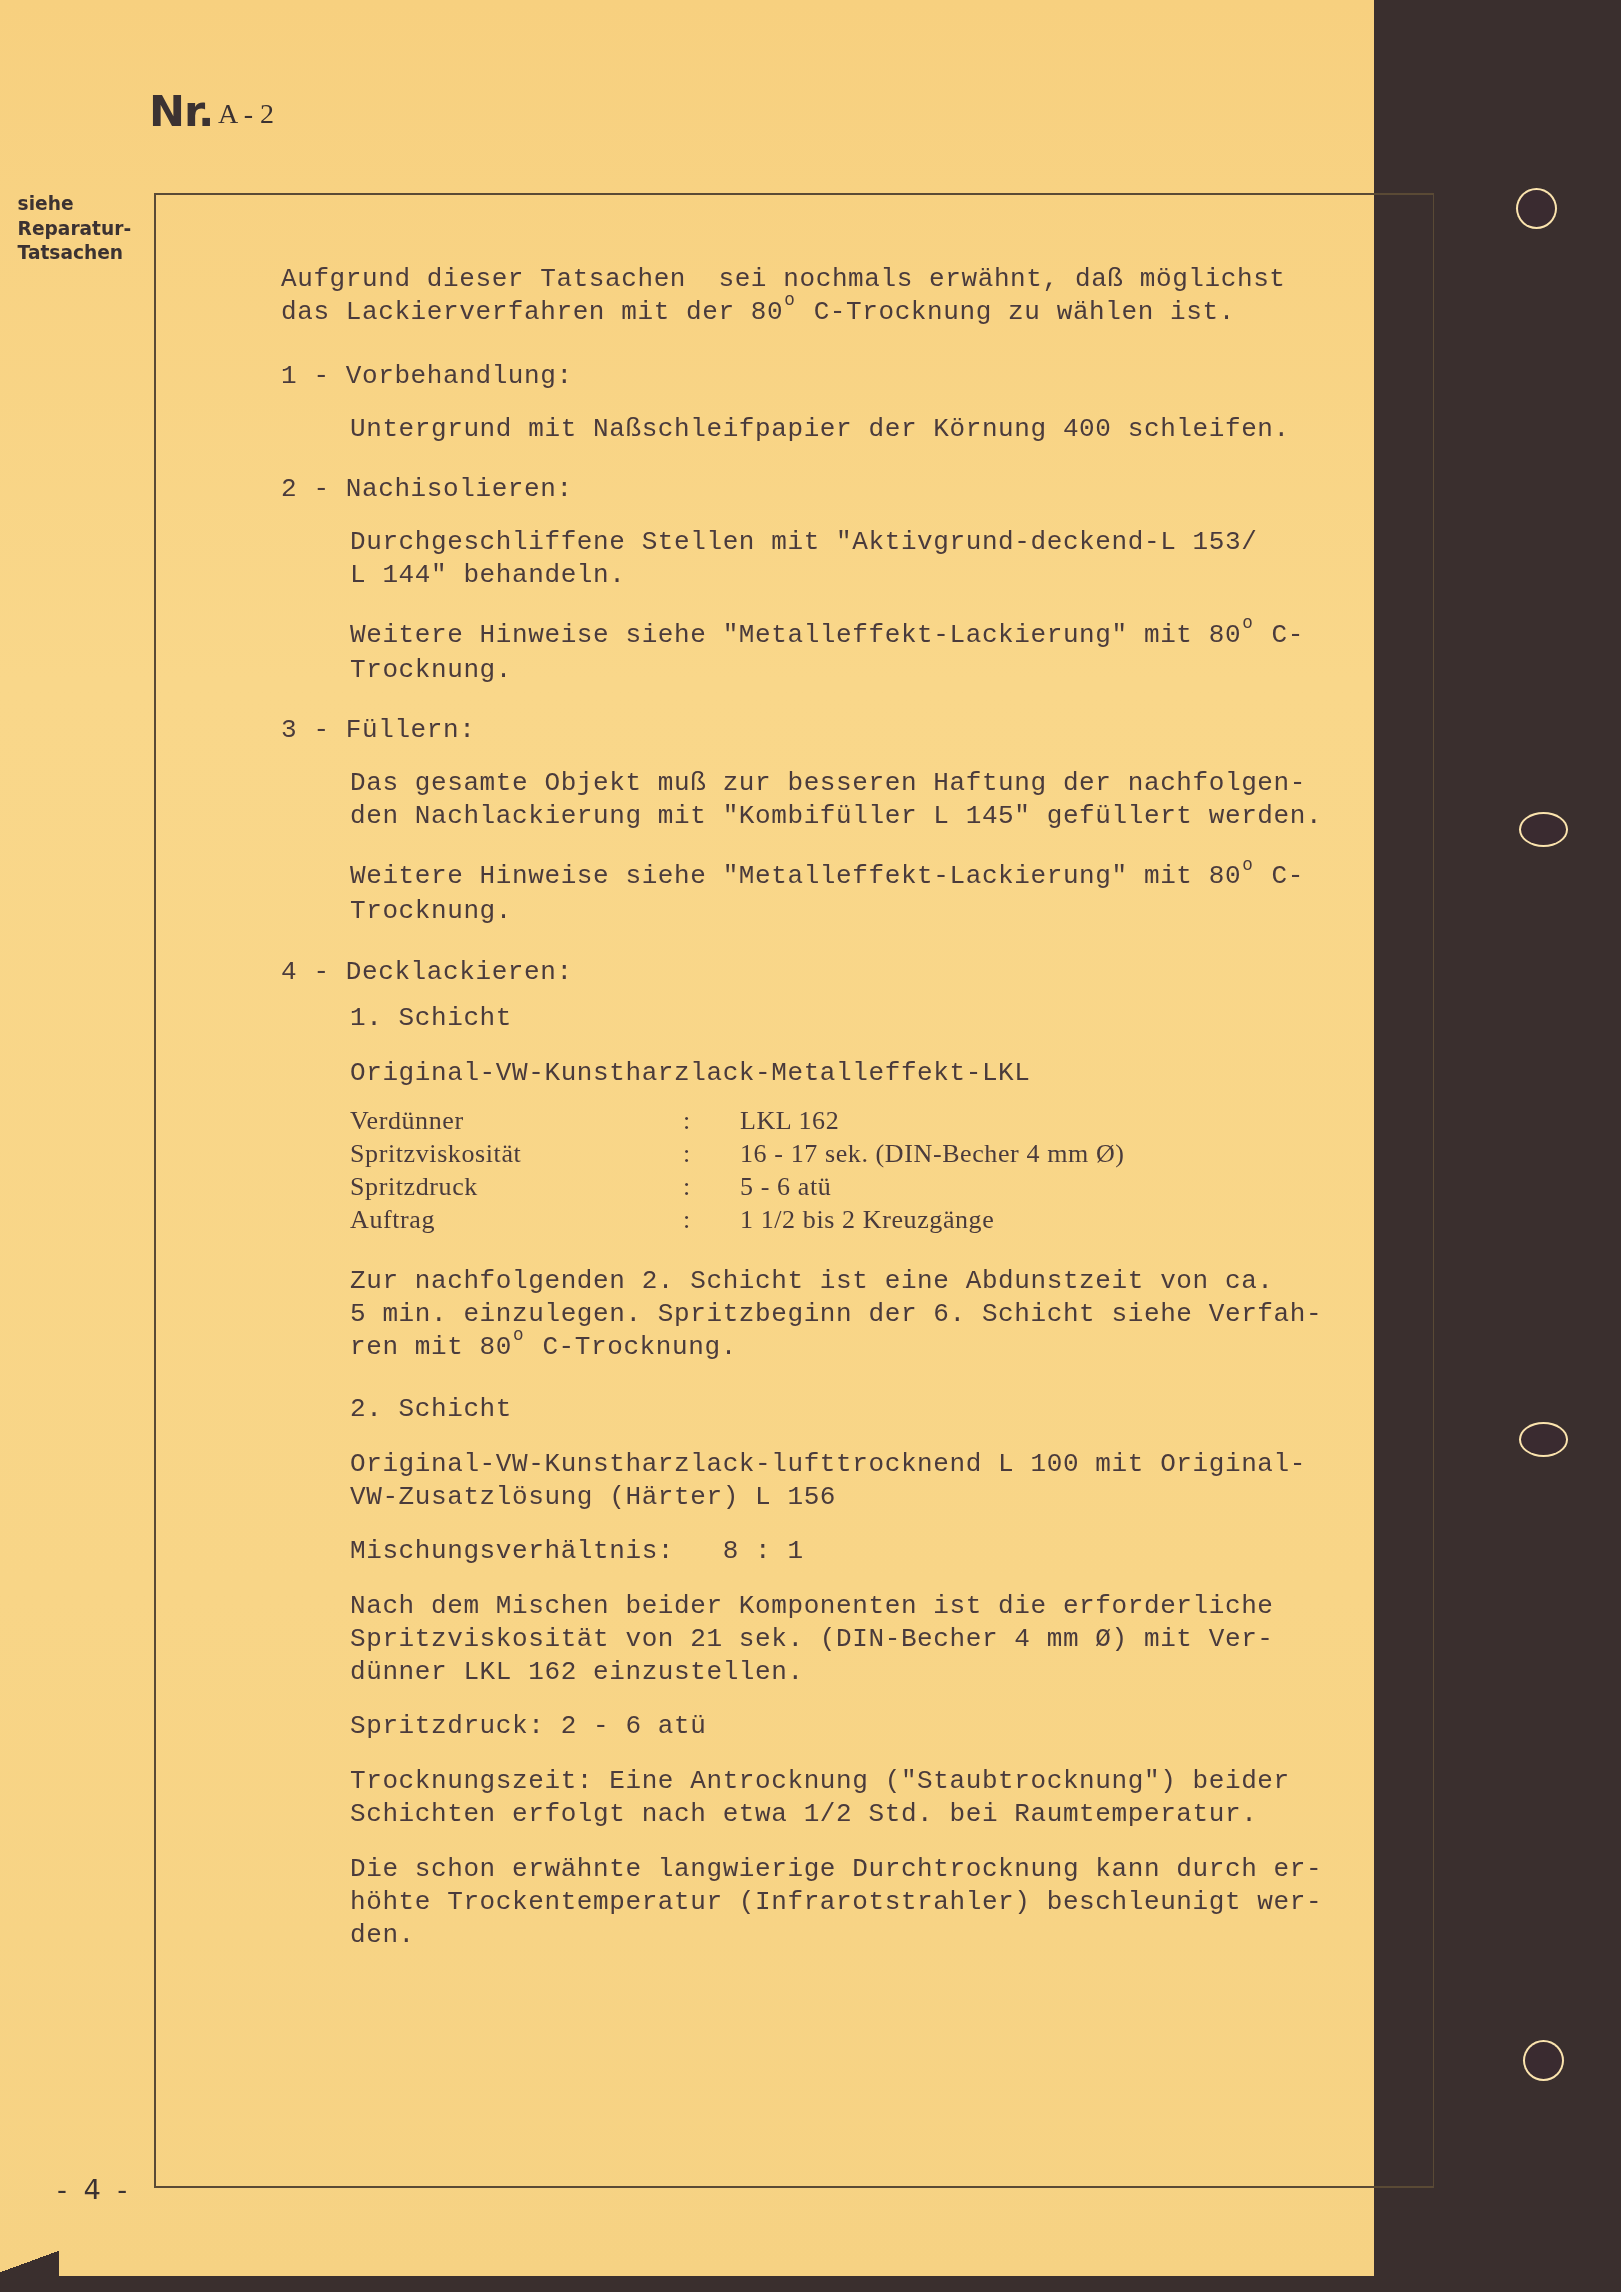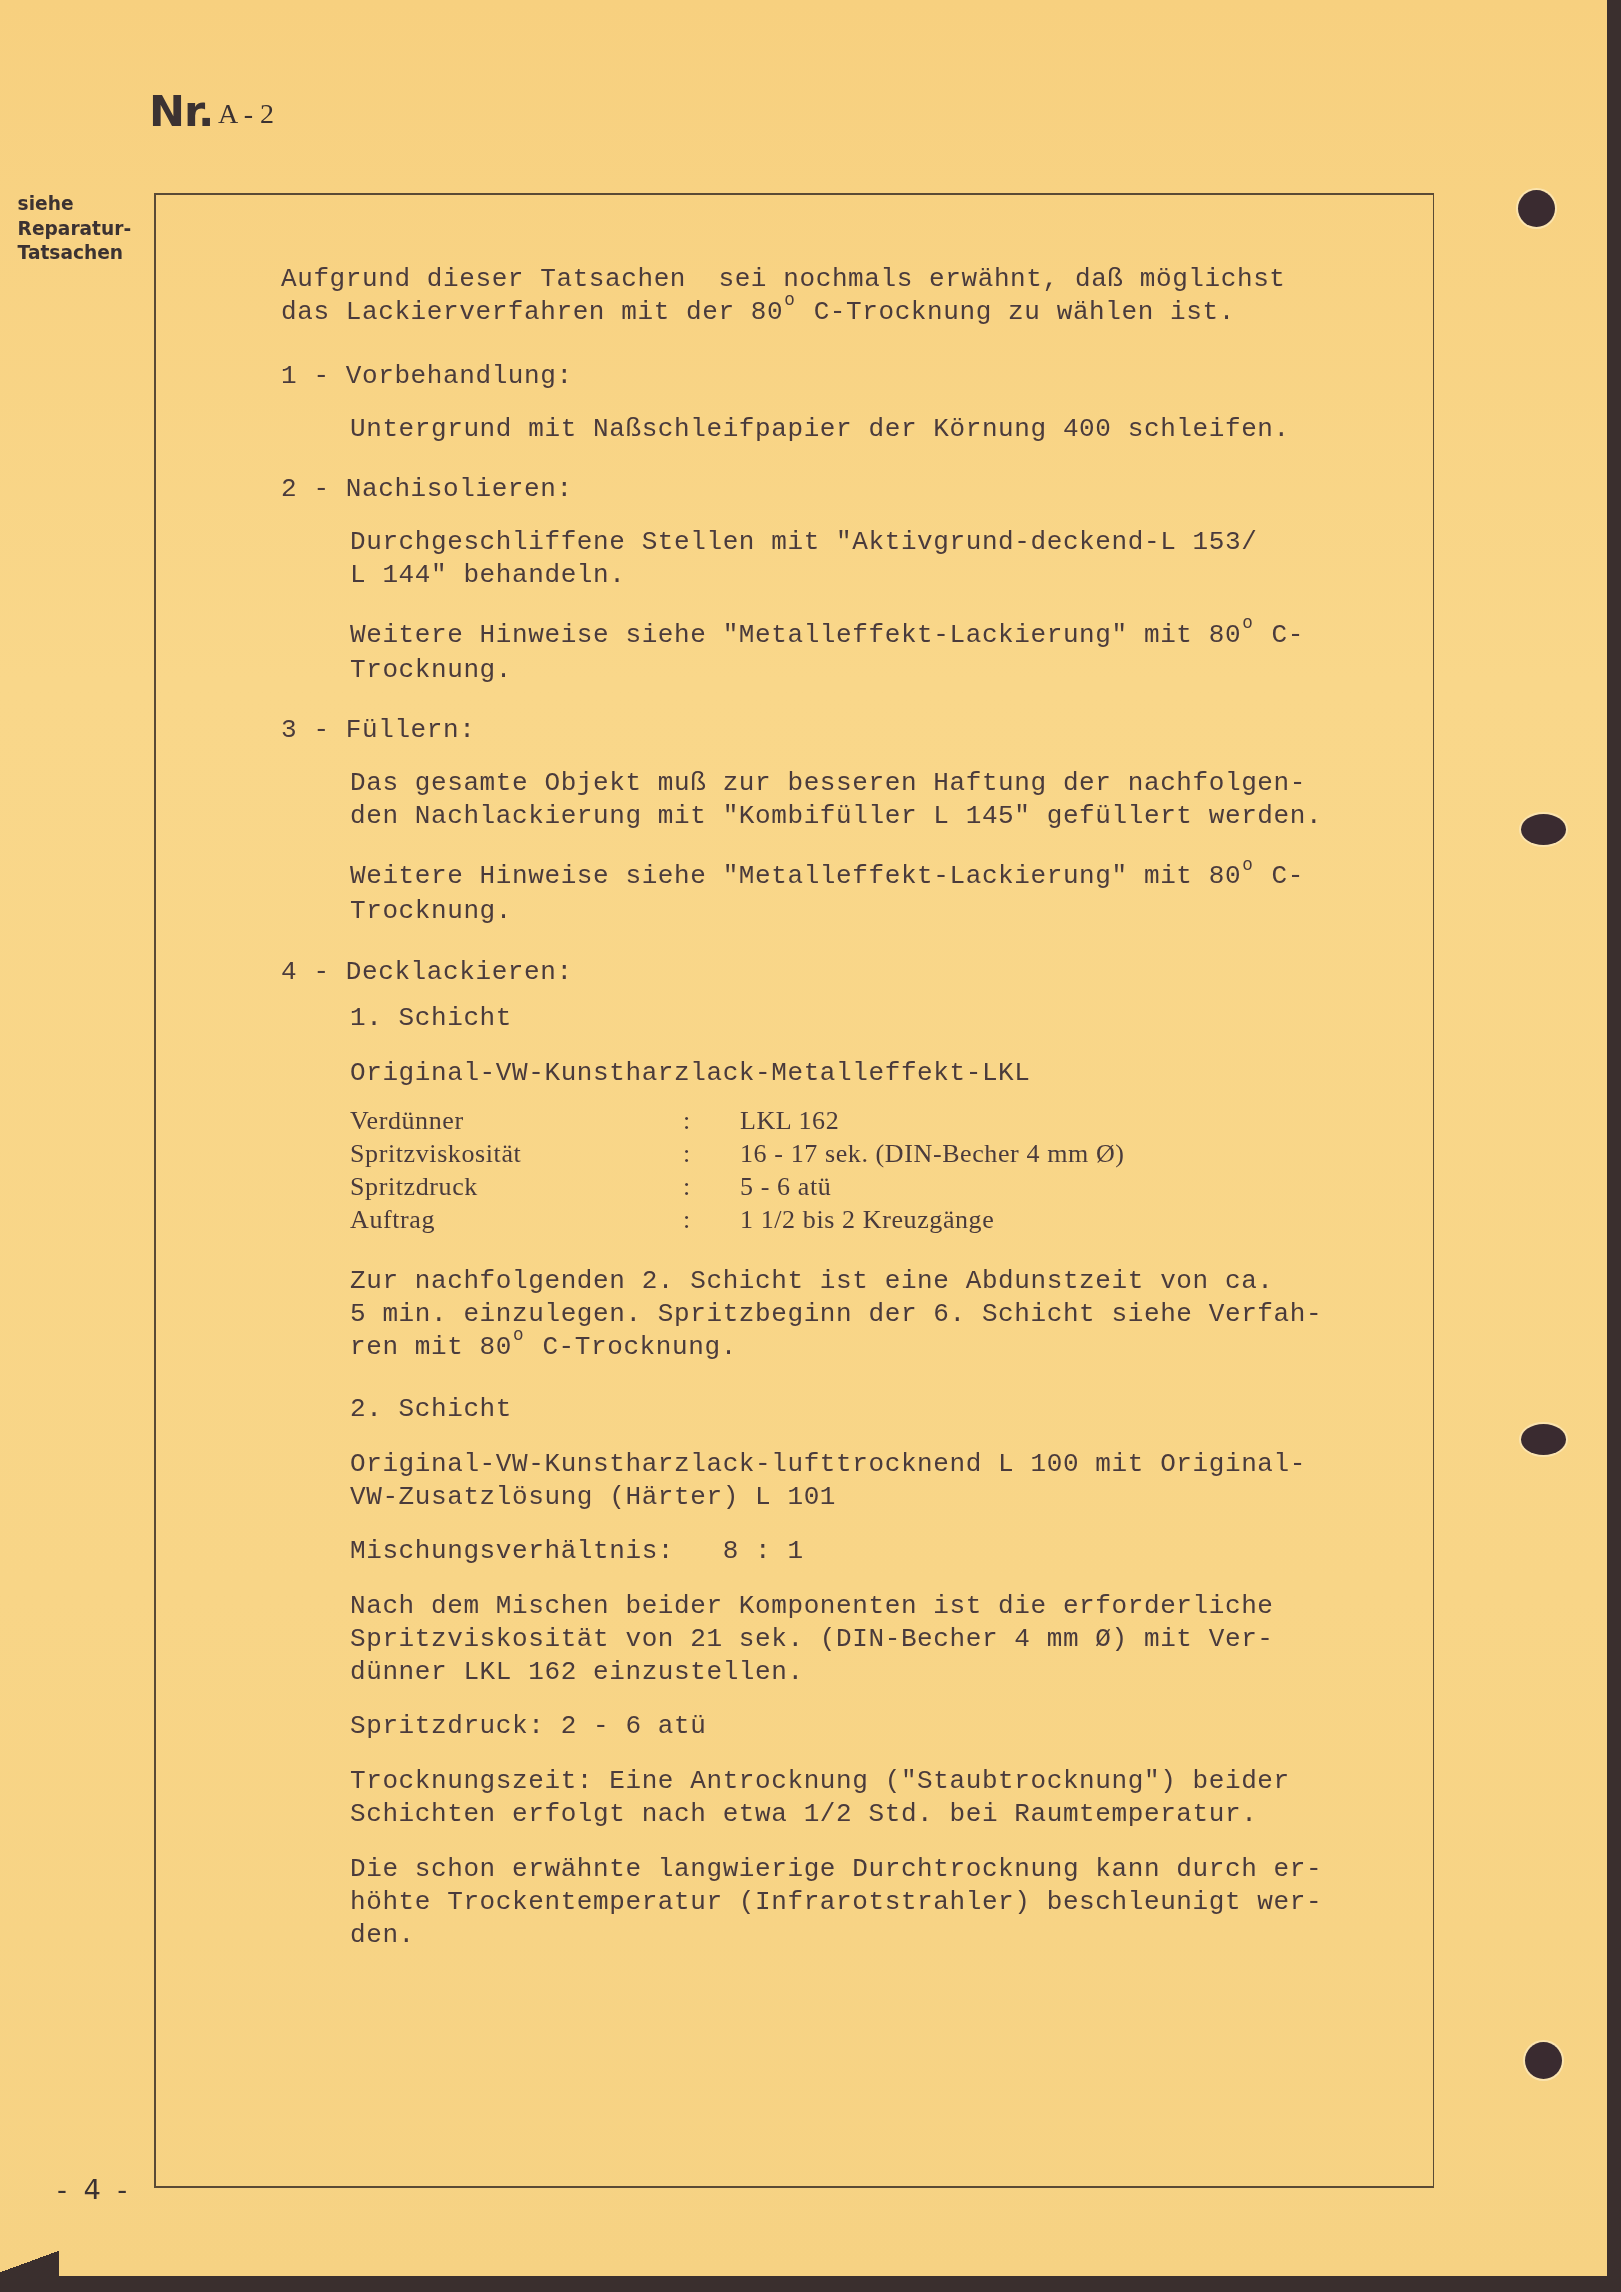--- a/index.html
+++ b/index.html
@@ -5,21 +5,21 @@
   html, body { margin: 0; padding: 0; }
   body {
     width: 1621px; height: 2293px;
     background: #3a2f2e;
     position: relative;
     overflow: hidden;
   }
   .paper {
     position: absolute;
     left: 0; top: 0;
-    width: 1607px; height: 2276px;
+    width: 1374px; height: 2276px;
     background: #f9d688;
     background-image: linear-gradient(180deg, #f7d07f 0%, #f9d78a 30%, #f8d587 70%, #f6d283 100%);
   }
   .fold-shadow {
     position: absolute; left: 0; bottom: 0;
     width: 59px; height: 29px;
     background: linear-gradient(160deg, transparent 50%, #3a2f2e 50%);
   }
   .header-nr {
     position: absolute; left: 149px; top: 86px;
@@ -150,21 +150,21 @@
         </tr>
       </tbody>
     </table>
 
     <p class="indent para"><span>Zur nachfolgenden 2. Schicht ist eine Abdunstzeit von ca.
 5 min. einzulegen. Spritzbeginn der 6. Schicht siehe Verfah-
 ren mit 80</span><span class="deg">o</span><span> C-Trocknung.</span></p>
 
     <p class="indent para-tight">2. Schicht</p>
     <p class="indent para-tight">Original-VW-Kunstharzlack-lufttrocknend L 100 mit Original-
-VW-Zusatzlösung (Härter) L 101</p>
+VW-Zusatzlösung (Härter) L 156</p>
     <p class="indent para-tight">Mischungsverhältnis:   8 : 1</p>
     <p class="indent para-tight">Nach dem Mischen beider Komponenten ist die erforderliche
 Spritzviskosität von 21 sek. (DIN-Becher 4 mm Ø) mit Ver-
 dünner LKL 162 einzustellen.</p>
     <p class="indent para-tight">Spritzdruck: 2 - 6 atü</p>
     <p class="indent para-tight">Trocknungszeit: Eine Antrocknung ("Staubtrocknung") beider
 Schichten erfolgt nach etwa 1/2 Std. bei Raumtemperatur.</p>
     <p class="indent">Die schon erwähnte langwierige Durchtrocknung kann durch er-
 höhte Trockentemperatur (Infrarotstrahler) beschleunigt wer-
 den.</p>

